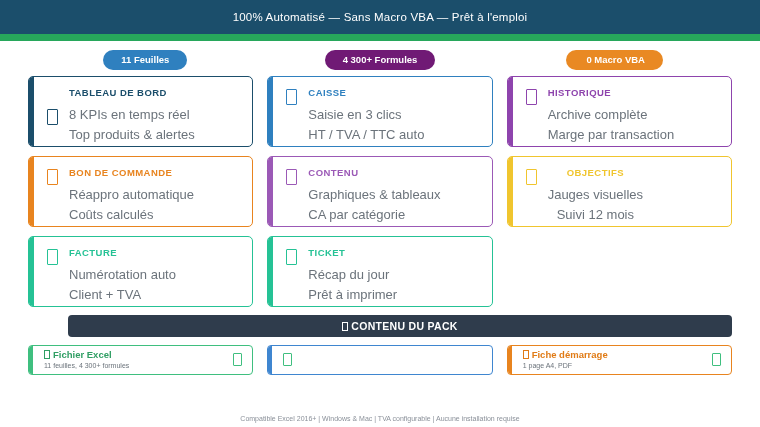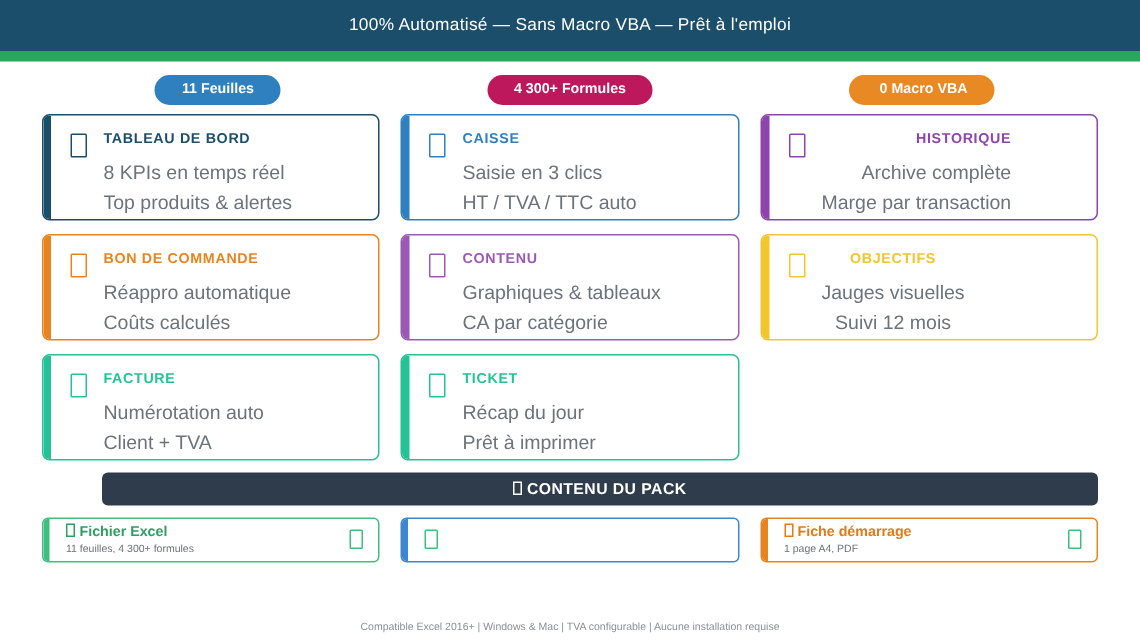--- a/index.html
+++ b/index.html
@@ -139,47 +139,47 @@
   <div class="header-bar">
     <div class="header-title">100% Automatisé — Sans Macro VBA — Prêt à l'emploi</div>
   </div>
   <div class="header-rule"></div>
 
   <div class="badge-row" id="badge-row">
       <div class="badge-cell">
         <div class="badge b-blue" style="background: rgb(47, 128, 191);">11 Feuilles</div>
       </div>
       <div class="badge-cell">
-        <div class="badge b-green" style="background: #be185d;">4 300+ Formules</div>
+        <div class="badge b-green" style="background: #701a75;">4 300+ Formules</div>
       </div>
       <div class="badge-cell">
         <div class="badge b-orange" style="background: rgb(233, 137, 35);">0 Macro VBA</div>
       </div>
     </div>
 
   <div class="grid" id="feature-grid">
-      <div class="card" style="border-color: rgb(27, 78, 107);">
+      <div class="card" style="border-color: rgb(27, 78, 107); align-items: center;">
         <div class="accent" style="background: rgb(27, 78, 107);"></div>
         <div class="card-icon" style="color: rgb(27, 78, 107);"></div>
         <div class="card-body">
           <div class="card-title" style="color: rgb(27, 78, 107);">TABLEAU DE BORD</div>
           <div class="card-line">8 KPIs en temps réel</div>
           <div class="card-line">Top produits &amp; alertes</div>
         </div>
       </div>
       <div class="card" style="border-color: rgb(47, 128, 191);">
         <div class="accent" style="background: rgb(47, 128, 191);"></div>
         <div class="card-icon" style="color: rgb(47, 128, 191);"></div>
         <div class="card-body">
           <div class="card-title" style="color: rgb(47, 128, 191);">CAISSE</div>
           <div class="card-line">Saisie en 3 clics</div>
           <div class="card-line">HT / TVA / TTC auto</div>
         </div>
       </div>
-      <div class="card" style="border-color: rgb(142, 68, 173); text-align: right;">
+      <div class="card" style="border-color: rgb(142, 68, 173);">
         <div class="accent" style="background: rgb(142, 68, 173);"></div>
         <div class="card-icon" style="color: rgb(142, 68, 173);"></div>
         <div class="card-body">
           <div class="card-title" style="color: rgb(142, 68, 173);">HISTORIQUE</div>
           <div class="card-line">Archive complète</div>
           <div class="card-line">Marge par transaction</div>
         </div>
       </div>
       <div class="card" style="border-color: rgb(232, 132, 31);">
         <div class="accent" style="background: rgb(232, 132, 31);"></div>

